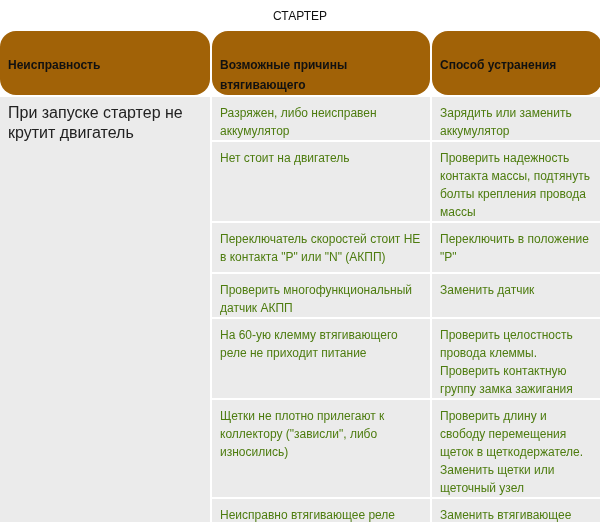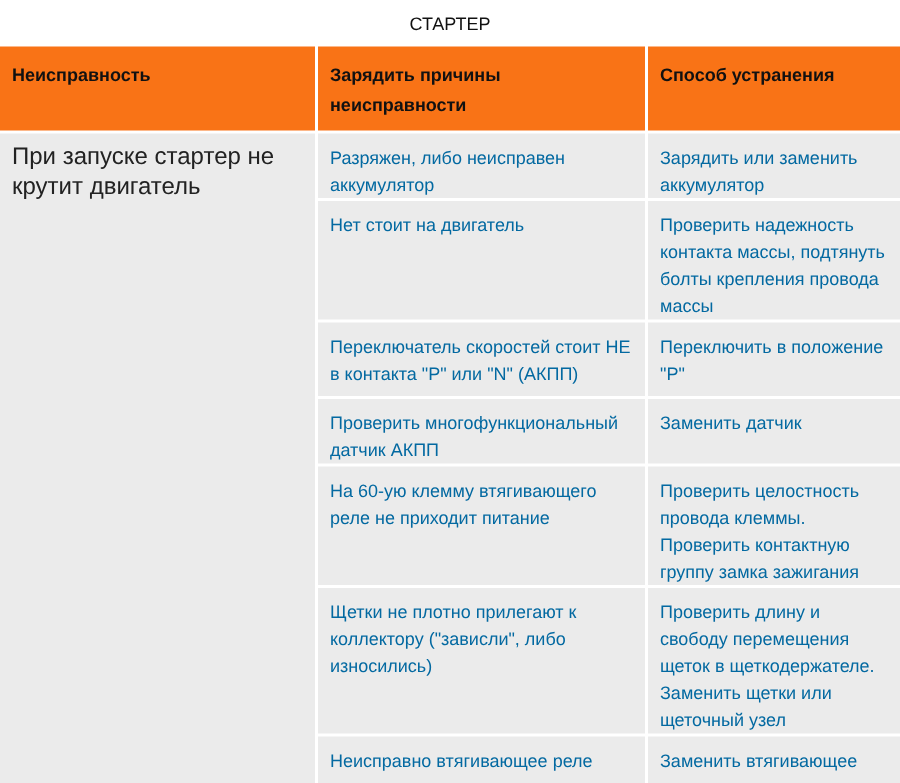--- a/index.html
+++ b/index.html
@@ -3,44 +3,44 @@
 <meta charset="utf-8">
 <style>
   html, body { margin: 0; padding: 0; background: #ffffff; }
   body { width: 600px; height: 522px; overflow: hidden; position: relative;
          font-family: "Liberation Sans", sans-serif; color: #222; }
   .title { position: absolute; top: 9px; left: 0; width: 600px; text-align: center;
            font-size: 12px; font-weight: normal; color: #111; }
   table { position: absolute; top: 29px; left: -2px; border-collapse: separate;
           border-spacing: 2px; width: 604px; table-layout: fixed; }
   th, td { vertical-align: top; text-align: left; padding: 0 8px; }
-  th { background: #f97316; font-size: 12px; font-weight: bold; color: #111;
-       height: 56px; padding-top: 9px; line-height: 20px; box-sizing: border-box; }
-  td { background: #ebebeb; font-size: 12px; line-height: 18px; color: #0369a1;
+  th { background: #a16207; font-size: 12px; font-weight: bold; color: #111;
+       height: 56px; padding-top: 24px; line-height: 20px; box-sizing: border-box; border-radius: 16px; }
+  td { background: #ebebeb; font-size: 12px; line-height: 18px; color: #4d7c0f;
        padding-top: 7px; box-sizing: border-box; }
   td.fault { font-size: 16px; line-height: 20px; color: #222; padding-top: 6px; }
   col.c1 { width: 210px; }
   col.c2 { width: 218px; }
   col.c3 { width: 170px; }
 </style>
 </head>
 <body>
 
 <div class="title">СТАРТЕР</div>
 
 <table>
   <colgroup>
       <col class="c1">
       <col class="c2">
       <col class="c3">
     </colgroup>
   <thead>
     <tr>
       <th>Неисправность</th>
-      <th>Зарядить причины неисправности</th>
+      <th>Возможные причины втягивающего</th>
       <th>Способ устранения</th>
     </tr>
   </thead>
   <tbody>
     <tr style="height:36px">
       <td class="fault" rowspan="8">При запуске стартер не крутит двигатель</td>
       <td>Разряжен, либо неисправен аккумулятор</td>
       <td>Зарядить или заменить аккумулятор</td>
     </tr>
     <tr style="height:74px">

